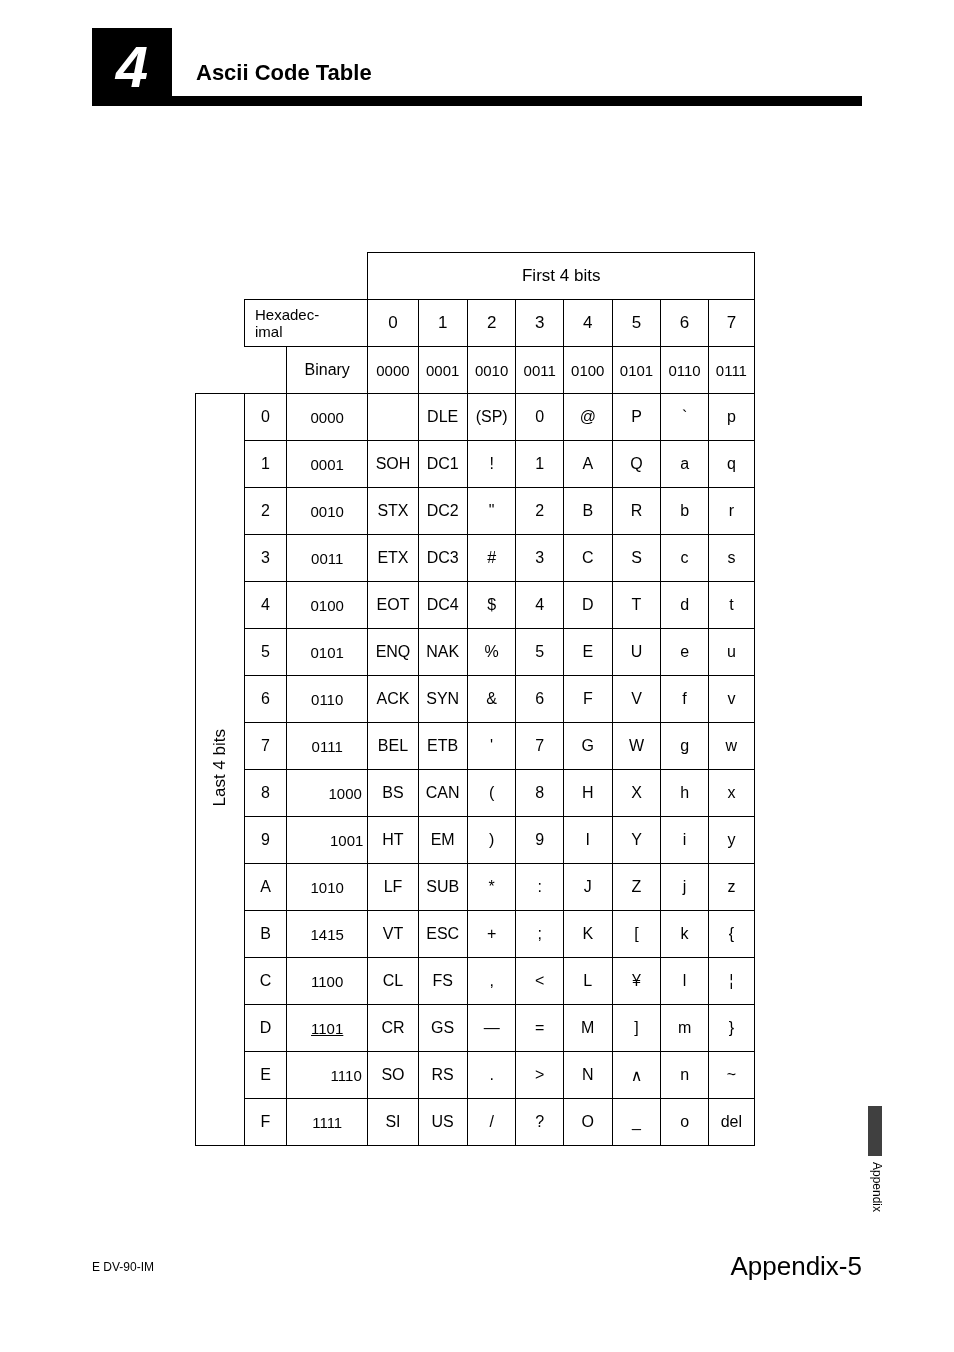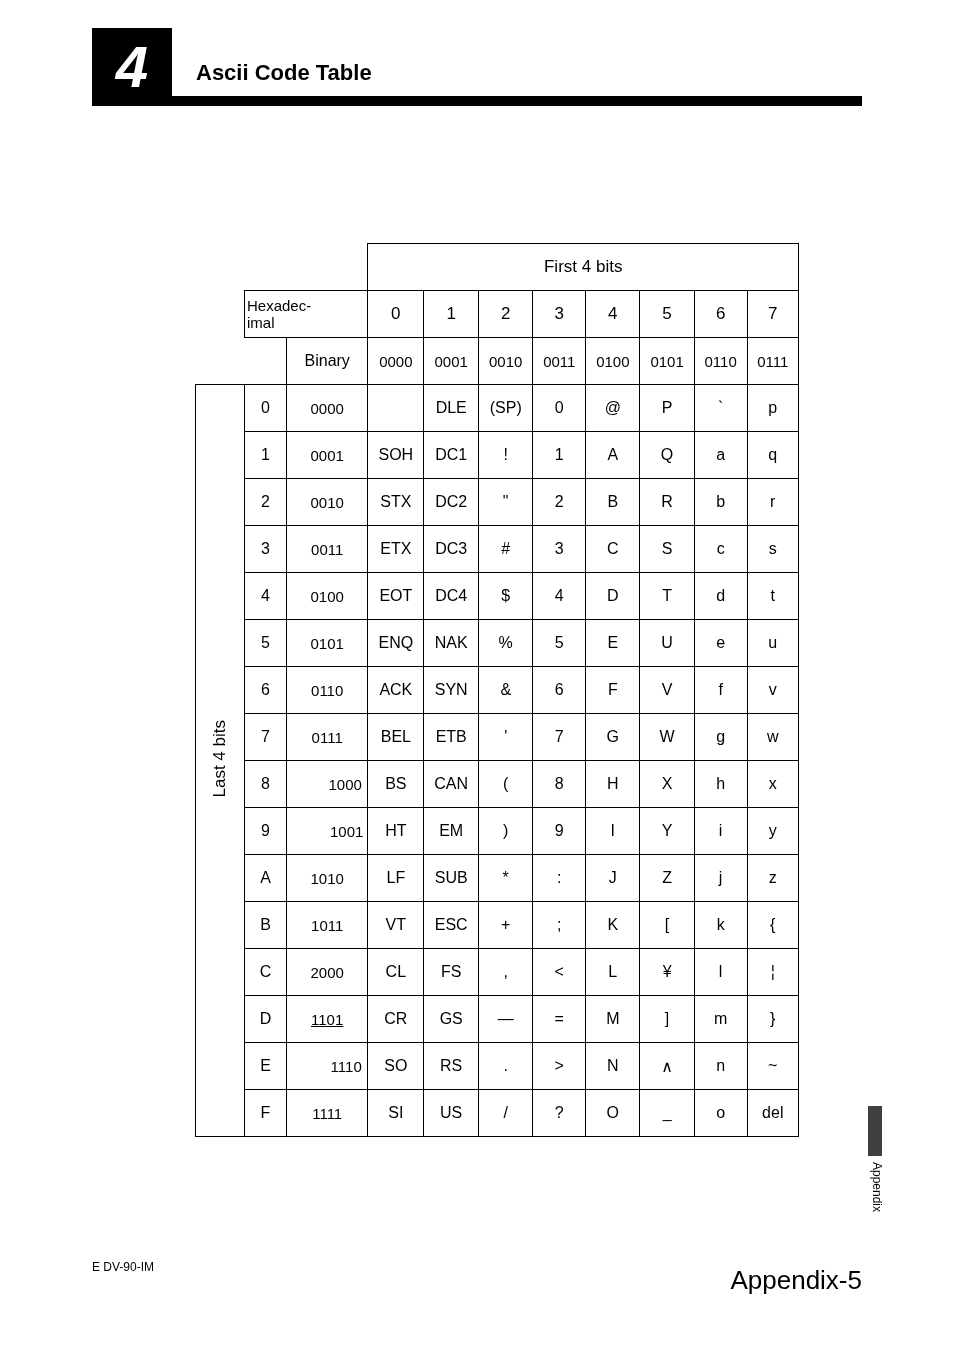--- a/index.html
+++ b/index.html
@@ -45,43 +45,43 @@
     position: absolute;
     left: 92px;
     top: 96px;
     right: 92px;
     height: 10px;
     background: #000;
   }
 
   .table-wrap {
     position: absolute;
-    top: 243px;
+    top: 252px;
     left: 195px;
-    width: 604px;
+    width: 560px;
     border-radius: 29px;
   }
 
   table {
     border-collapse: collapse;
     width: 100%;
   }
   td, th {
     border: 1px solid #000;
     text-align: center;
     font-size: 16px;
     height: 47px;
     padding: 0 4px;
   }
   .no-border { border: none; }
   .no-left { border-left: none; }
   .no-bottom { border-bottom: none; }
 
   .first4 { font-size: 17px; }
-  .hexlabel { font-size: 15px; text-align: left; padding-left: 2px; line-height: 1.15; }
+  .hexlabel { font-size: 15px; text-align: left; padding-left: 10px; line-height: 1.15; }
   .binlabel { font-size: 16px; }
   .binval { font-size: 15px; }
   .hexcol { font-size: 17px; }
   .rot {
     writing-mode: vertical-rl;
     transform: rotate(180deg);
     font-size: 17px;
   }
 
   .side-tab {
@@ -102,21 +102,21 @@
 
   .footer-left {
     position: absolute;
     left: 92px;
     bottom: 78px;
     font-size: 12px;
   }
   .footer-right {
     position: absolute;
     right: 92px;
-    bottom: 56px;
+    bottom: 70px;
     font-size: 26px;
   }
 </style>
 </head>
 <body>
 
 <div class="header-bar">
   <div class="chapter-box">
     <span>4</span>
   </div>
@@ -287,33 +287,33 @@
           <td>SUB</td>
           <td>*</td>
           <td>:</td>
           <td>J</td>
           <td>Z</td>
           <td>j</td>
           <td>z</td>
         </tr>
         <tr>
           <td style="width: 42px;">B</td>
-          <td class="binval" style="width: 50px;">1011</td>
+          <td class="binval" style="width: 50px;">1415</td>
           <td>VT</td>
           <td>ESC</td>
           <td>+</td>
           <td>;</td>
           <td>K</td>
           <td>[</td>
           <td>k</td>
           <td>{</td>
         </tr>
         <tr>
           <td style="width: 42px;">C</td>
-          <td class="binval" style="width: 50px;">2000</td>
+          <td class="binval" style="width: 50px;">1100</td>
           <td>CL</td>
           <td>FS</td>
           <td>,</td>
           <td>&lt;</td>
           <td>L</td>
           <td>¥</td>
           <td>l</td>
           <td>¦</td>
         </tr>
         <tr>

